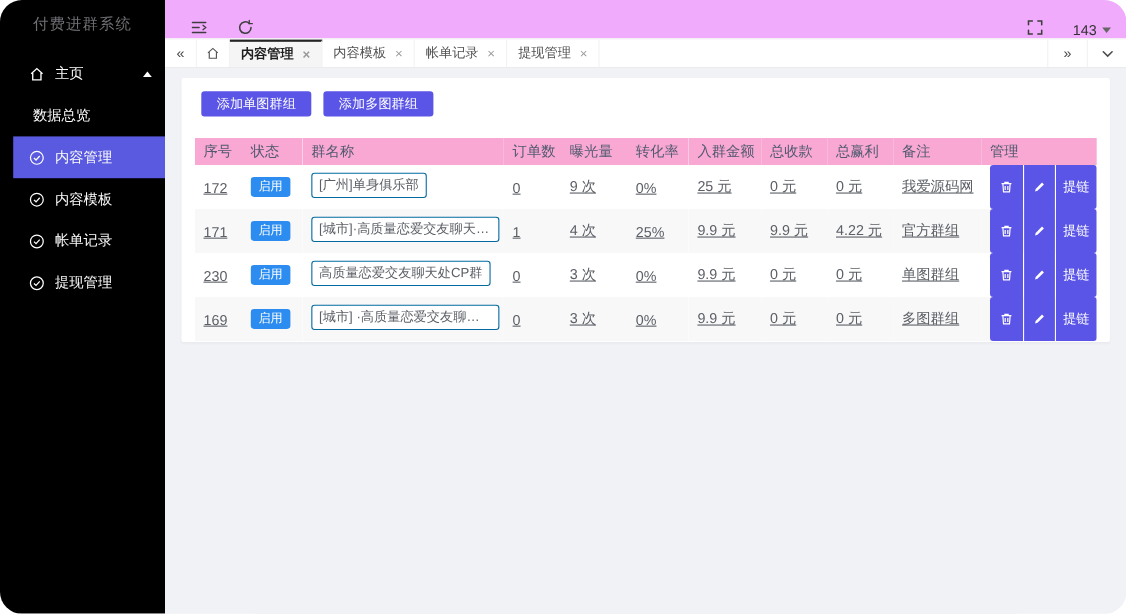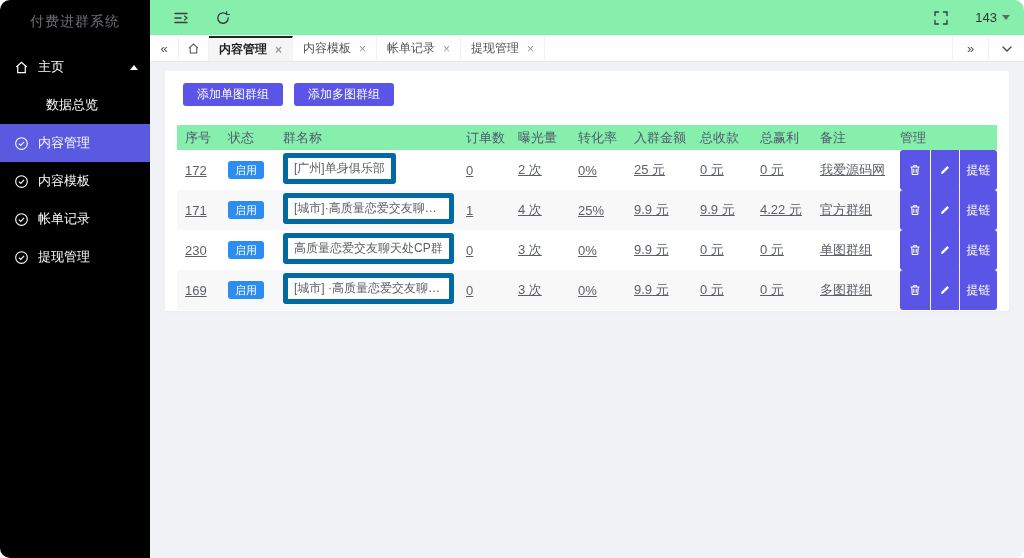--- a/index.html
+++ b/index.html
@@ -1,34 +1,34 @@
 <!DOCTYPE html>
 <html style="--accent: #5a55e6; --sidebar-active: #5a5ae0; --status-blue: #2d8cf0; --sidebar-bg: #000000; --content-bg: #f0f2f5;"><head>
 <meta charset="utf-8">
 <style>
   html,body{margin:0;padding:0;background:#ffffff;}
   *{box-sizing:border-box;}
   body{font-family:"Liberation Sans","DejaVu Sans",sans-serif;-webkit-font-smoothing:antialiased;}
-  .page{width:1024px;height:558px;display:flex;border-radius:10px;overflow:hidden;background:#f0f2f5;}
+  .page{width:1024px;height:558px;display:flex;border-radius:20px;overflow:hidden;background:#f0f2f5;}
 
   
   .sidebar{width:150px;flex-shrink:0;background:var(--sidebar-bg,#000);color:#fbfbfb;display:flex;flex-direction:column;}
   .sidebar-title{color:#6f6f74;font-size:14px;text-align:center;padding:13px 0 12px;letter-spacing:1px;}
   .menu{margin-top:5px;}
-  .menu-item{height:38px;display:flex;align-items:center;padding:0 12px 0 14px;font-size:13px;cursor:pointer;}
+  .menu-item{height:38px;display:flex;align-items:center;padding:0 12px 0 14px;font-size:13px;cursor:pointer;margin-left:12px;}
   .menu-item .mi-icon{width:15px;height:15px;margin-right:9px;display:inline-flex;align-items:center;flex-shrink:0;}
   .menu-item .mi-icon svg{width:15px;height:15px;}
   .menu-item.active{background:var(--sidebar-active,#5a5ae0);}
-  .submenu-item{height:38px;display:flex;align-items:center;padding-left:46px;font-size:13px;cursor:pointer;}
+  .submenu-item{height:38px;display:flex;align-items:center;padding-left:30px;font-size:13px;cursor:pointer;}
   .arrow-up{margin-left:auto;width:0;height:0;border-left:4px solid transparent;border-right:4px solid transparent;border-bottom:5px solid #ffffff;}
 
   
   .main{flex:1;display:flex;flex-direction:column;min-width:0;}
 
-  .topbar{height:35px;background:#86efac;display:flex;align-items:center;padding:0 10px 0 21px;flex-shrink:0;}
+  .topbar{height:35px;background:#f0abfc;display:flex;align-items:flex-end;padding:0 10px 0 21px;flex-shrink:0;}
   .tb-icon{display:inline-flex;align-items:center;justify-content:center;width:20px;height:20px;color:#3d3d3d;cursor:pointer;}
   .tb-icon svg{width:16px;height:16px;}
   .tb-gap{width:22px;}
   .flex-spacer{flex:1;}
   .user-dd{display:inline-flex;align-items:center;gap:5px;margin-left:24px;margin-right:4px;font-size:13px;color:#333;cursor:pointer;}
   .caret{width:0;height:0;border-left:4px solid transparent;border-right:4px solid transparent;border-top:5px solid #666;}
 
   .tabbar{height:27px;background:#fff;border-bottom:1px solid #e9e9eb;border-top:1px solid #f4f4f5;display:flex;align-items:stretch;flex-shrink:0;}
   .nav-cell{width:28px;display:flex;align-items:center;justify-content:center;color:#4a4a4a;font-size:13px;cursor:pointer;}
   .home-cell{width:31px;border-left:1px solid #f2f2f3;border-right:1px solid #f2f2f3;color:#555;}
@@ -39,25 +39,25 @@
   .ctrl-cell{width:36px;border-left:1px solid #f2f2f3;display:flex;align-items:center;justify-content:center;color:#4a4a4a;font-size:13px;cursor:pointer;}
   .ctrl-cell svg{width:12px;height:12px;}
 
   .content{flex:1;background:var(--content-bg,#f0f2f5);padding:9px 15px;overflow:hidden;}
   .card{background:#fff;border-radius:2px;height:240px;padding:11px 16px 0 12px;box-shadow:0 1px 2px rgba(0,0,0,0.03);}
 
   .toolbar{display:flex;gap:11px;margin:1px 0 19px 6px;}
   .btn{background:var(--accent,#5a55e6);color:#fff;border:none;border-radius:3px;font-size:12px;height:23px;padding:0 14px;cursor:pointer;font-family:inherit;}
 
   table{width:100%;border-collapse:collapse;table-layout:fixed;font-size:13px;color:#5c6066;}
-  th{background:#86efac;color:#515a6e;font-weight:normal;text-align:left;height:25px;padding:0 4px 0 8px;font-size:13px;white-space:nowrap;overflow:hidden;}
+  th{background:#f9a8d4;color:#515a6e;font-weight:normal;text-align:left;height:25px;padding:0 4px 0 8px;font-size:13px;white-space:nowrap;overflow:hidden;}
   td{height:33px;padding:0 4px 0 8px;vertical-align:middle;white-space:nowrap;overflow:hidden;text-decoration:underline;}
   tbody tr:nth-child(even){background:#f8f8f9;}
   .badge{display:inline-block;background:var(--status-blue,#2d8cf0);color:#fff;font-size:11px;border-radius:3px;padding:2px 7px;line-height:1.3;}
-  .name-box{display:inline-block;max-width:100%;border:5px solid #0369a1;background:#fff;border-radius:3px;padding:2px 6px;font-size:12px;color:#5c6066;overflow:hidden;text-overflow:ellipsis;}
+  .name-box{display:inline-block;max-width:100%;border:1px solid #0369a1;background:#fff;border-radius:3px;padding:2px 6px;font-size:12px;color:#5c6066;overflow:hidden;text-overflow:ellipsis;}
   .act-group{display:inline-flex;gap:1px;}
   .act{background:var(--accent,#5a55e6);color:#fff;border:none;height:40px;display:inline-flex;align-items:center;justify-content:center;cursor:pointer;font-family:inherit;padding:0;}
   .act svg{width:12px;height:12px;}
   .act.a-del{width:30px;border-radius:3px 0 0 3px;}
   .act.a-edit{width:28px;}
   .act.a-link{width:37px;border-radius:0 3px 3px 0;font-size:12px;}
 </style>
 </head>
 <body>
 
@@ -211,21 +211,21 @@
                 <th>备注</th>
                 <th>管理</th>
               </tr>
           </thead>
           <tbody>
               <tr>
     <td>172</td>
     <td><span class="badge">启用</span></td>
     <td><span class="name-box">[广州]单身俱乐部</span></td>
     <td>0</td>
-    <td>2 次</td>
+    <td>9 次</td>
     <td>0%</td>
     <td>25 元</td>
     <td>0 元</td>
     <td>0 元</td>
     <td>我爱源码网</td>
     <td>
       <span class="act-group">
         <button class="act a-del">
           <svg viewBox="0 0 12 12" fill="none" stroke="#ffffff" stroke-width="1.1">
                         <path d="M1.5 3 H10.5 M4.5 3 V1.8 H7.5 V3 M2.7 3 L3.3 10.5 H8.7 L9.3 3 M4.8 5 V8.7 M7.2 5 V8.7"></path>

